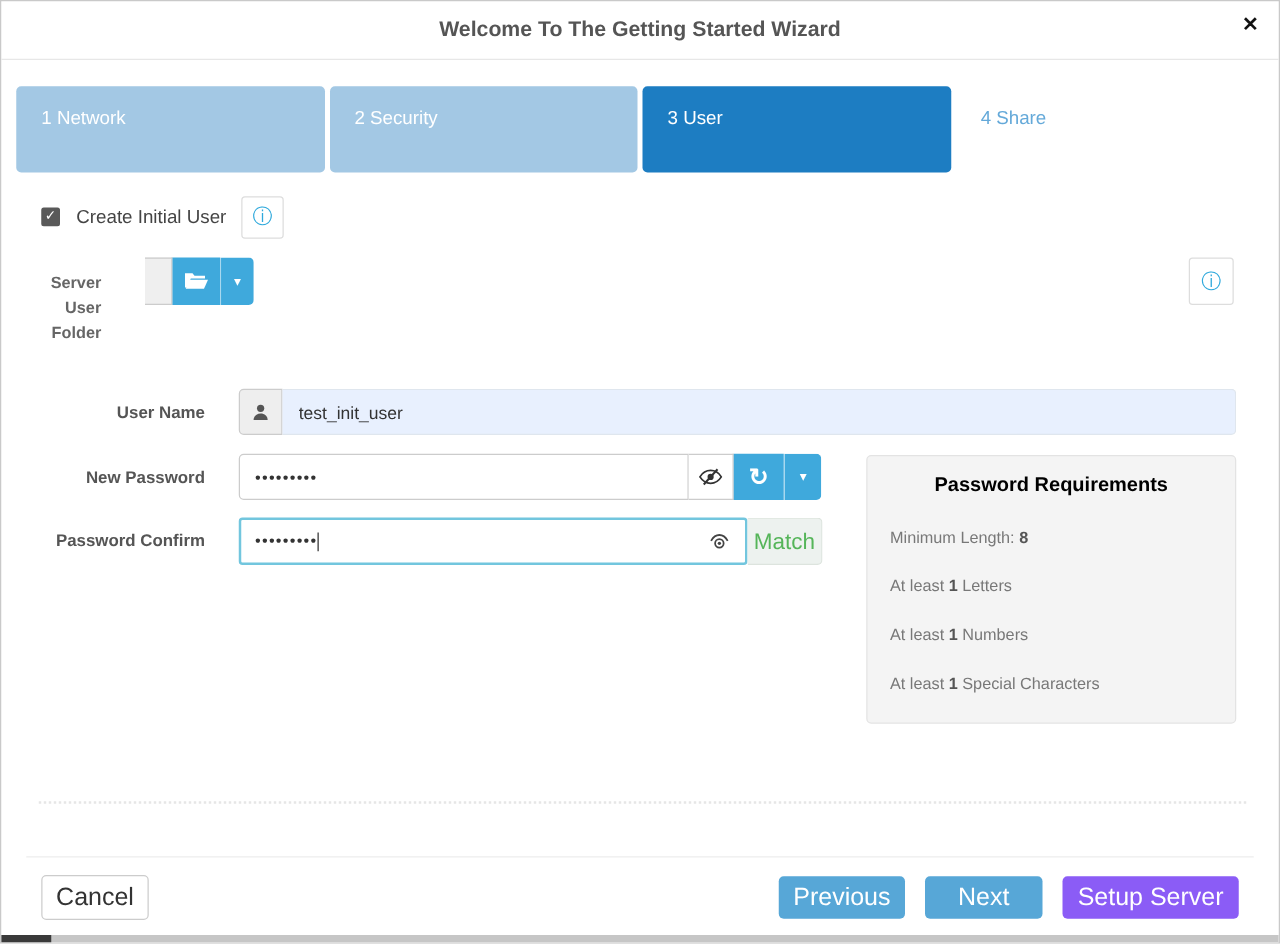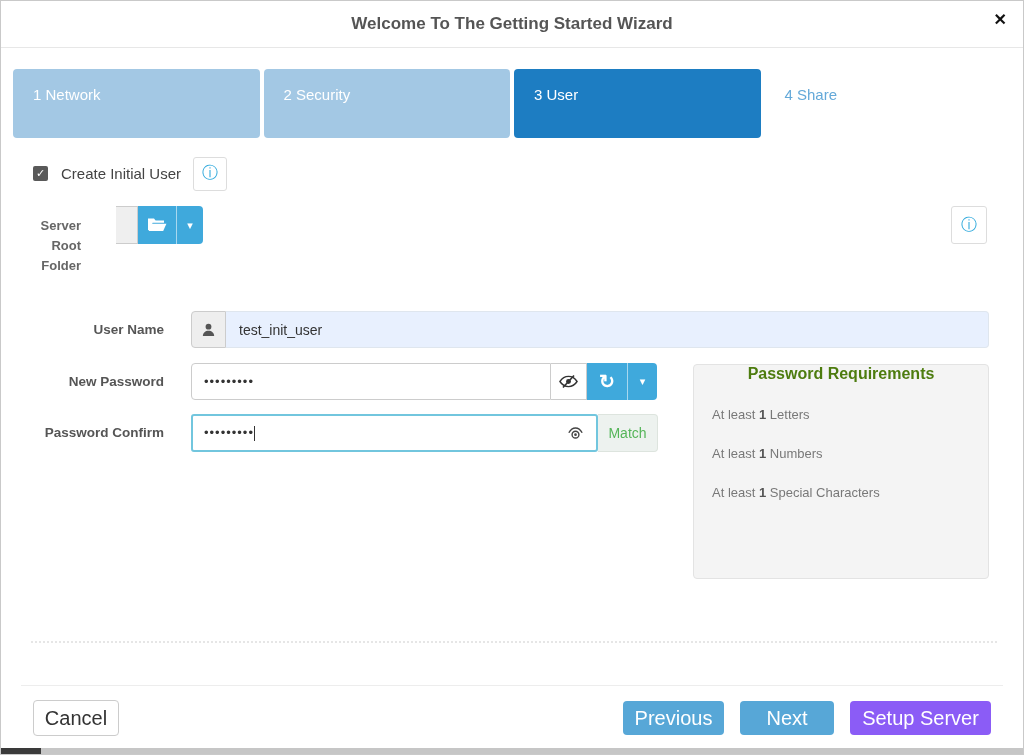--- a/index.html
+++ b/index.html
@@ -65,26 +65,26 @@
                  font-weight:bold; display:flex; align-items:center; justify-content:center; cursor:pointer; }
 
   
   .pwc-group { position:absolute; top:413px; left:190px; height:38px; display:flex; }
   .pwc-input { width:407px; height:38px; border:2px solid #72c6de; border-radius:3px;
                display:flex; align-items:center; padding:0 11px; background:#fff; }
   .pwc-text { flex:1; font-size:13px; letter-spacing:1px; color:#333; }
   .caret-line { display:inline-block; width:1px; height:15px; background:#333; vertical-align:middle; }
   .match-addon { width:60px; background:#edf2ef; border:1px solid #dde4de; border-left:none;
                  border-radius:0 4px 4px 0; display:flex; align-items:center; justify-content:center;
-                 color:#55b559; font-size:14px; }
+                 color:#55b559; font-size:18px; }
 
   
   .reqs { position:absolute; left:692px; top:363px; width:296px; height:215px;
           background:#f4f4f4; border:1px solid #e3e3e3; border-radius:4px; }
-  .reqs-title { text-align:center; font-size:16px; font-weight:bold; color:#4d7c0f; }
+  .reqs-title { text-align:center; margin-top:15px; font-size:16px; font-weight:bold; color:#000000; }
   .req-item { margin:24px 0 0 18px; font-size:13px; color:#787878; }
   .req-item b { color:#555; }
 
   
   .dotted { position:absolute; top:640px; left:30px; right:26px; border-top:2px dotted #e6e6e6; }
   .foot-sep { position:absolute; top:684px; left:20px; right:20px; border-top:1px solid #ededed; }
 
   
   .btn { font-family:inherit; font-size:20px; border-radius:4px; cursor:pointer; }
   .btn-cancel { position:absolute; left:32px; top:699px; width:86px; height:36px;
@@ -123,21 +123,21 @@
       <span>✓</span>
     </span>
     <span class="chk-label">Create Initial User</span>
     <span class="info-btn">
       <span>ⓘ</span>
     </span>
   </div>
 
   <div class="srv-label">
     <div>Server</div>
-    <div>Root</div>
+    <div>User</div>
     <div>Folder</div>
   </div>
   <div class="srv-group">
     <span class="srv-addon"></span>
     <button class="btn-folder">
       <span>
         <svg width="20" height="16" viewBox="0 0 20 16">
           <path d="M1 1.5h6l1.6 2H17v2.3H5.6L2.8 13H1z" fill="#fff"></path>
           <path d="M4.6 6.8H19.4L16.2 14H1.6z" fill="#fff"></path>
         </svg>
@@ -192,20 +192,21 @@
           <circle cx="10" cy="8.2" r="3.6" fill="none" stroke="#444" stroke-width="1.5"></circle>
           <circle cx="10" cy="8.2" r="1.4" fill="#444"></circle>
         </svg>
       </span>
     </div>
     <span class="match-addon">Match</span>
   </div>
 
   <div class="reqs">
     <div class="reqs-title">Password Requirements</div>
+    <div class="req-item"><span>Minimum Length: </span><b>8</b><span></span></div>
     <div class="req-item"><span>At least </span><b>1</b><span> Letters</span></div>
     <div class="req-item"><span>At least </span><b>1</b><span> Numbers</span></div>
     <div class="req-item"><span>At least </span><b>1</b><span> Special Characters</span></div>
   </div>
 
   <div class="dotted"></div>
   <div class="foot-sep"></div>
 
   <button class="btn btn-cancel">Cancel</button>
   <div class="foot-right">

